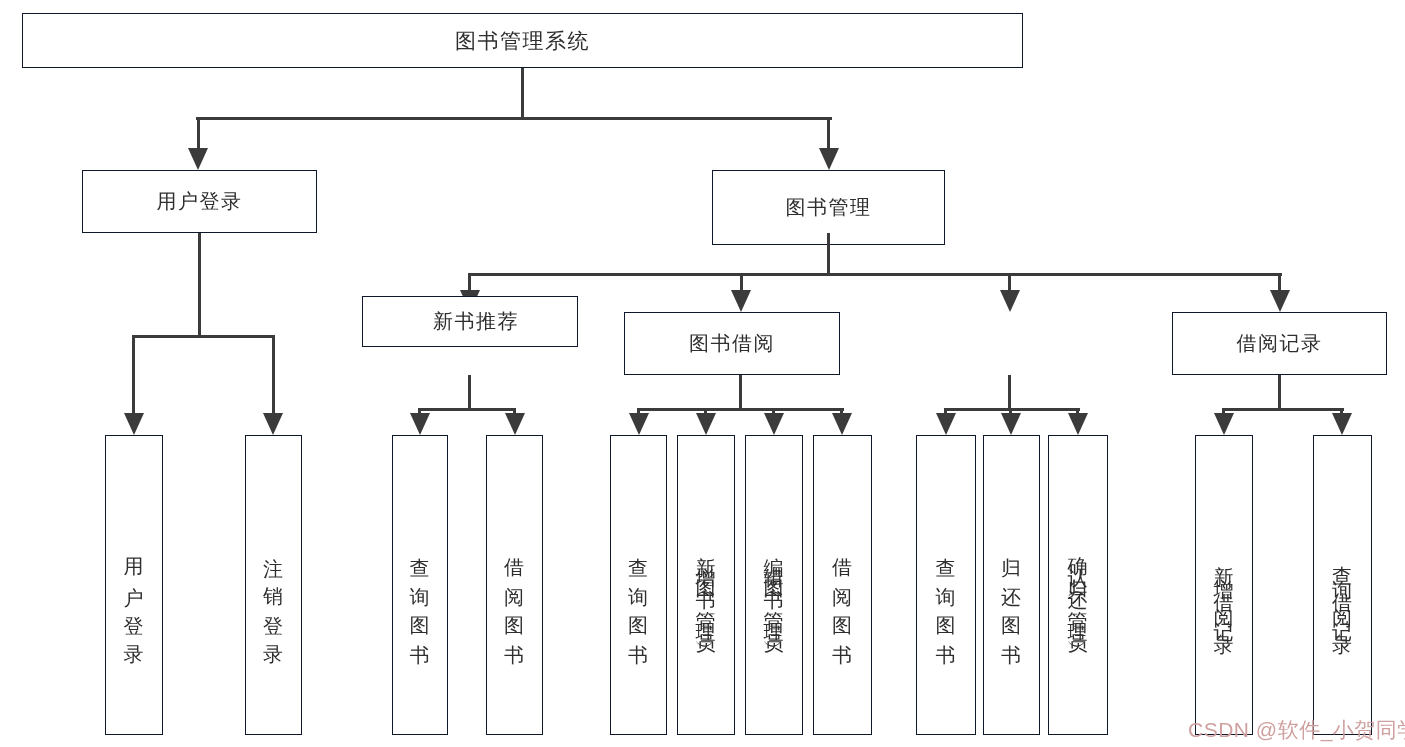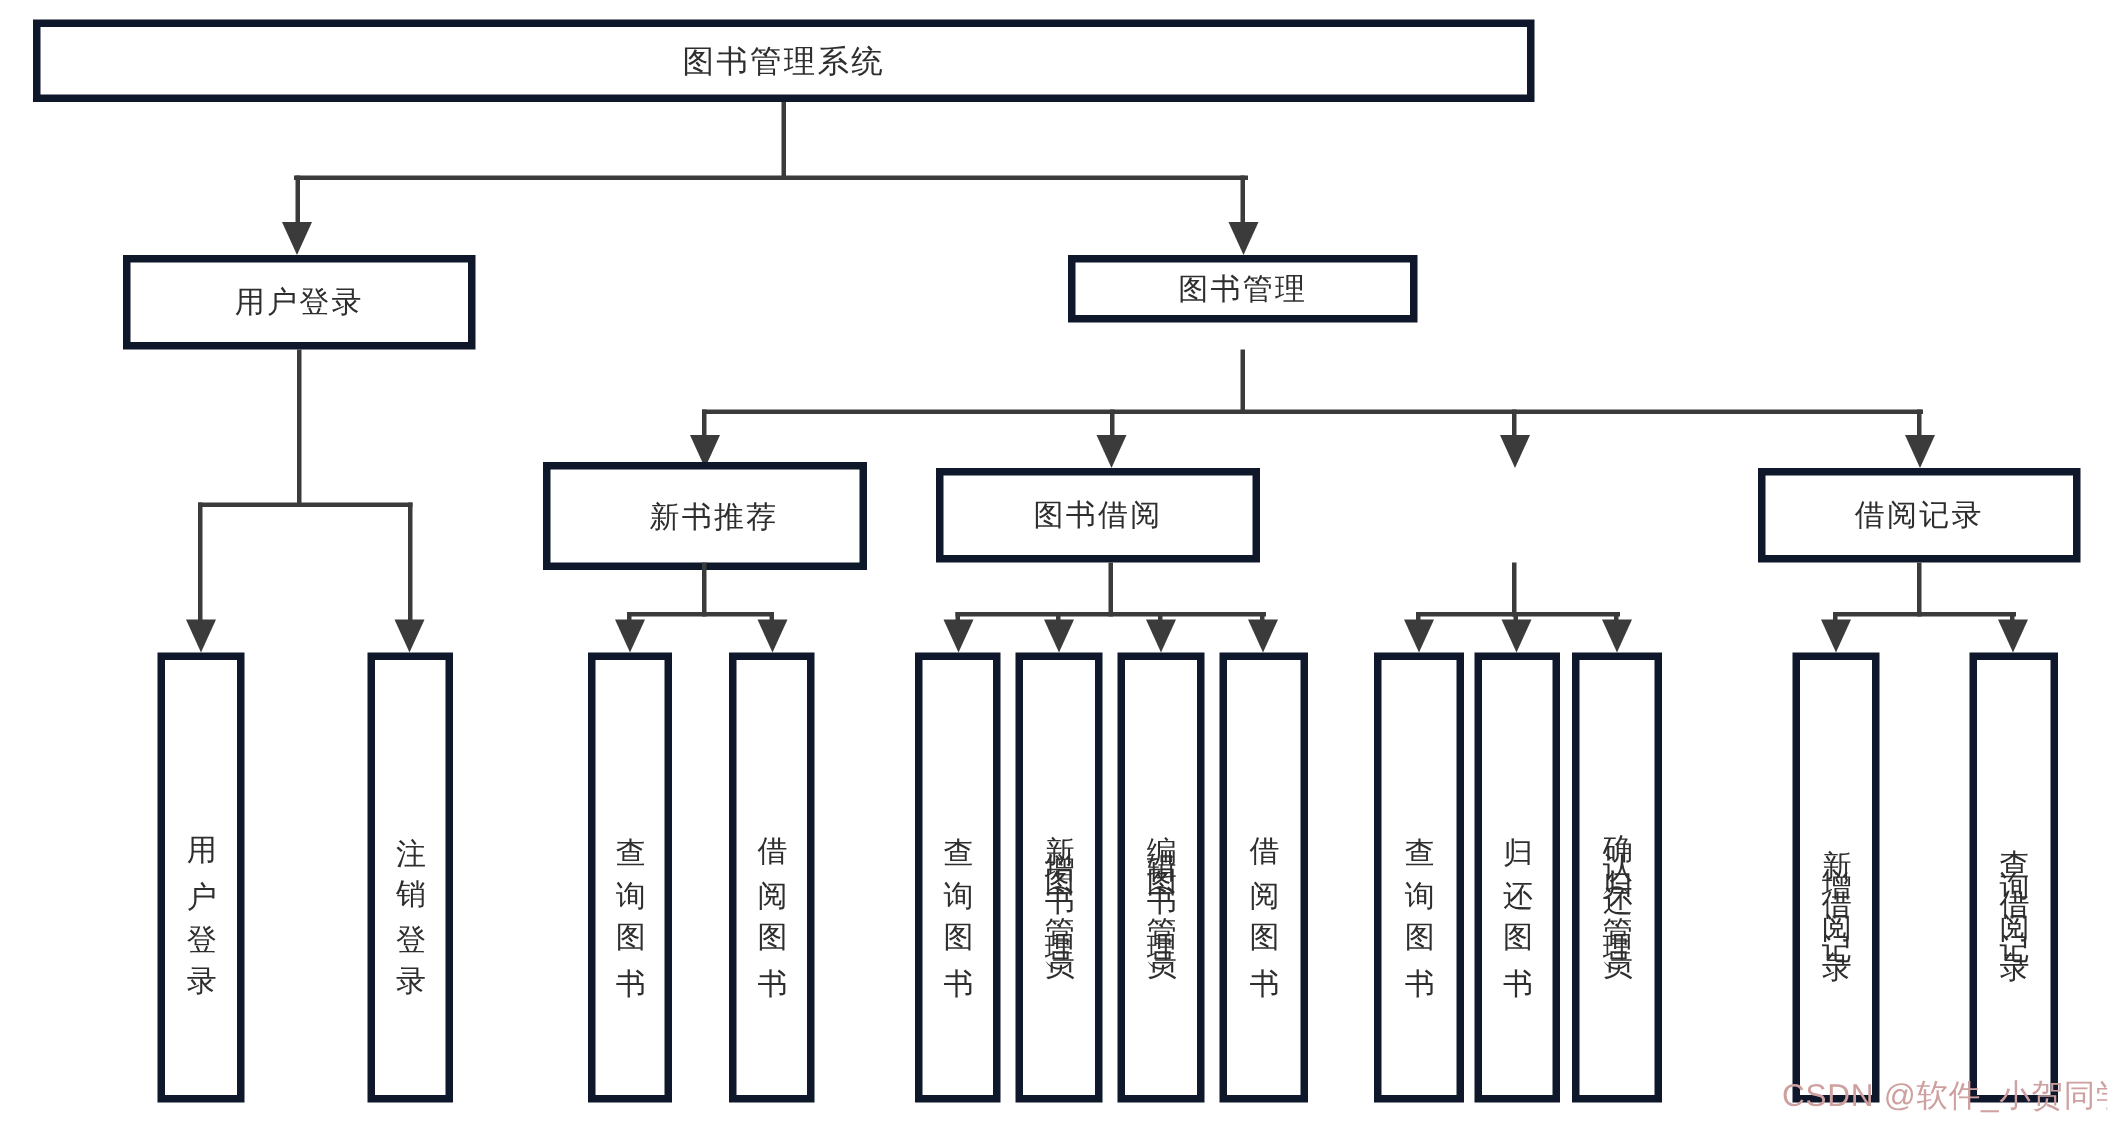--- a/index.html
+++ b/index.html
@@ -7,21 +7,21 @@
     position:relative;
     width:1405px;height:747px;
     background:#ffffff;
     font-family:"Liberation Sans", sans-serif;
     overflow:hidden;
   }
   
   .box{
     position:absolute;
     box-sizing:border-box;
-    border:5px solid #0f172a;
+    border:1px solid #0f172a;
     background:#ffffff;
     display:flex;align-items:center;justify-content:center;
     color:#2e2e2e;
   }
   .hbox{font-size:20px;letter-spacing:1.5px;}
   .root{font-size:21px;}
   .vbox span{
     writing-mode:vertical-rl;
     text-orientation:mixed;
     font-size:20px;
@@ -62,21 +62,21 @@
   <div class="vline" style="left:521px;top:68px;height:52px;"></div>
   <div class="hline" style="left:196px;top:117px;width:636px;"></div>
   <div class="vline" style="left:197px;top:117px;height:36px;"></div>
   <div class="ah" style="left:188px;top:148px;"></div>
   <div class="vline" style="left:827px;top:117px;height:36px;"></div>
   <div class="ah" style="left:819px;top:148px;"></div>
 
   <div class="box hbox" style="left:82px;top:170px;width:235px;height:63px;">
     <span>用户登录</span>
   </div>
-  <div class="box hbox" style="left:712px;top:170px;width:233px;height:45px;">
+  <div class="box hbox" style="left:712px;top:170px;width:233px;height:75px;">
     <span>图书管理</span>
   </div>
 
   <div class="vline" style="left:198px;top:233px;height:105px;"></div>
   <div class="hline" style="left:132px;top:335px;width:143px;"></div>
   <div class="vline" style="left:132px;top:335px;height:82px;"></div>
   <div class="ah" style="left:124px;top:413px;"></div>
   <div class="vline" style="left:272px;top:335px;height:82px;"></div>
   <div class="ah" style="left:263px;top:413px;"></div>
 
@@ -84,21 +84,21 @@
   <div class="hline" style="left:468px;top:273px;width:814px;"></div>
   <div class="vline" style="left:468px;top:273px;height:20px;"></div>
   <div class="ah" style="left:460px;top:290px;"></div>
   <div class="vline" style="left:740px;top:273px;height:20px;"></div>
   <div class="ah" style="left:731px;top:290px;"></div>
   <div class="vline" style="left:1008px;top:273px;height:20px;"></div>
   <div class="ah" style="left:1000px;top:290px;"></div>
   <div class="vline" style="left:1278px;top:273px;height:20px;"></div>
   <div class="ah" style="left:1270px;top:290px;"></div>
 
-  <div class="box hbox" style="left:362px;top:308px;width:216px;height:72px;padding-left:12px;">
+  <div class="box hbox" style="left:362px;top:296px;width:216px;height:51px;padding-left:12px;">
     <span>新书推荐</span>
   </div>
   <div class="box hbox" style="left:624px;top:312px;width:216px;height:63px;">
     <span>图书借阅</span>
   </div>
   <div class="box hbox" style="left:1172px;top:312px;width:215px;height:63px;">
     <span>借阅记录</span>
   </div>
 
   <div class="vline" style="left:468px;top:375px;height:36px;"></div>

